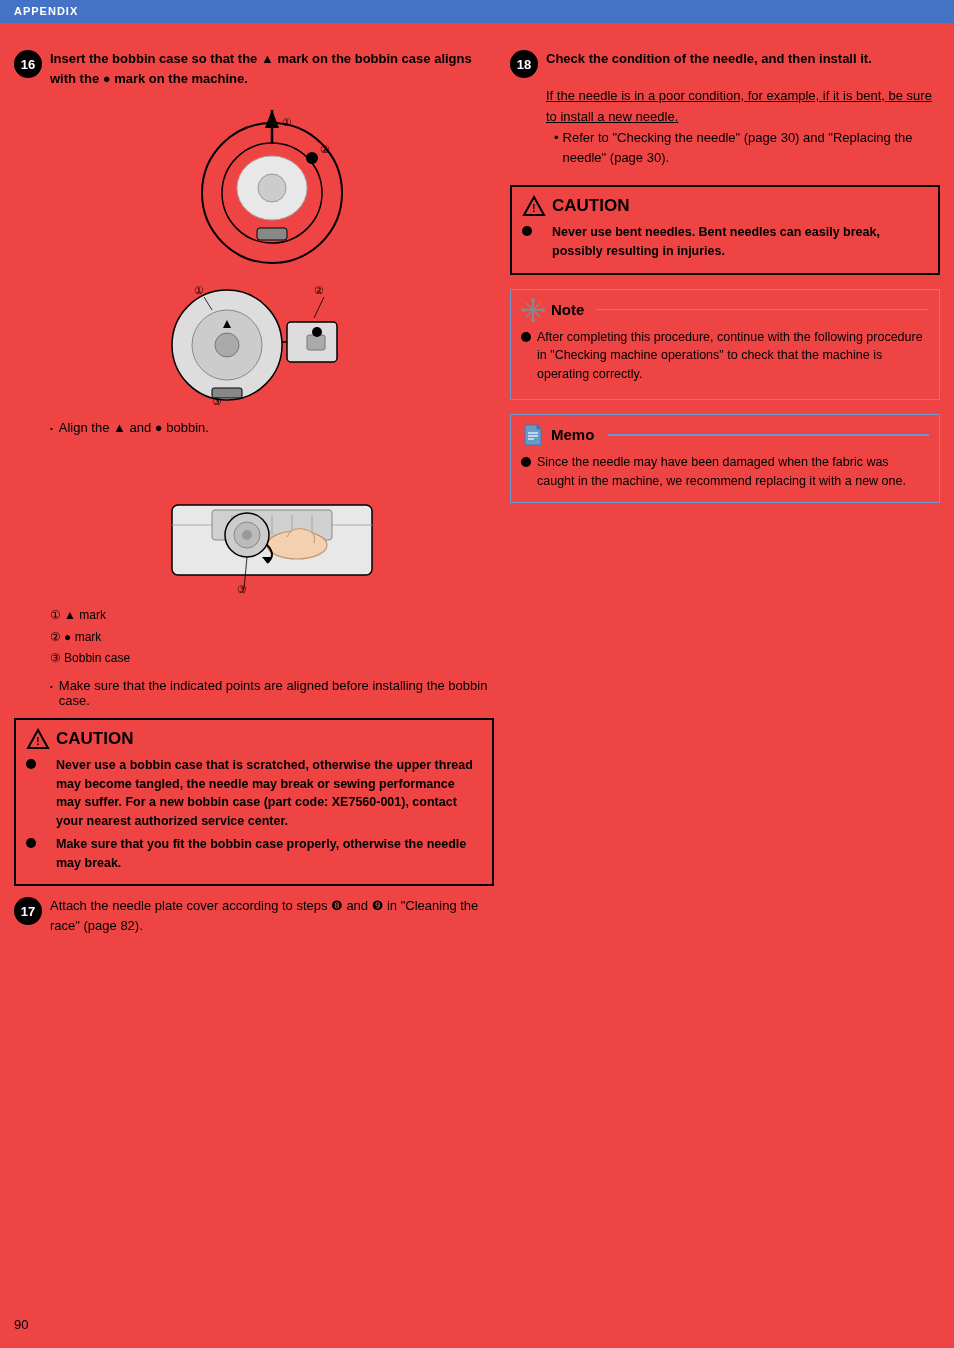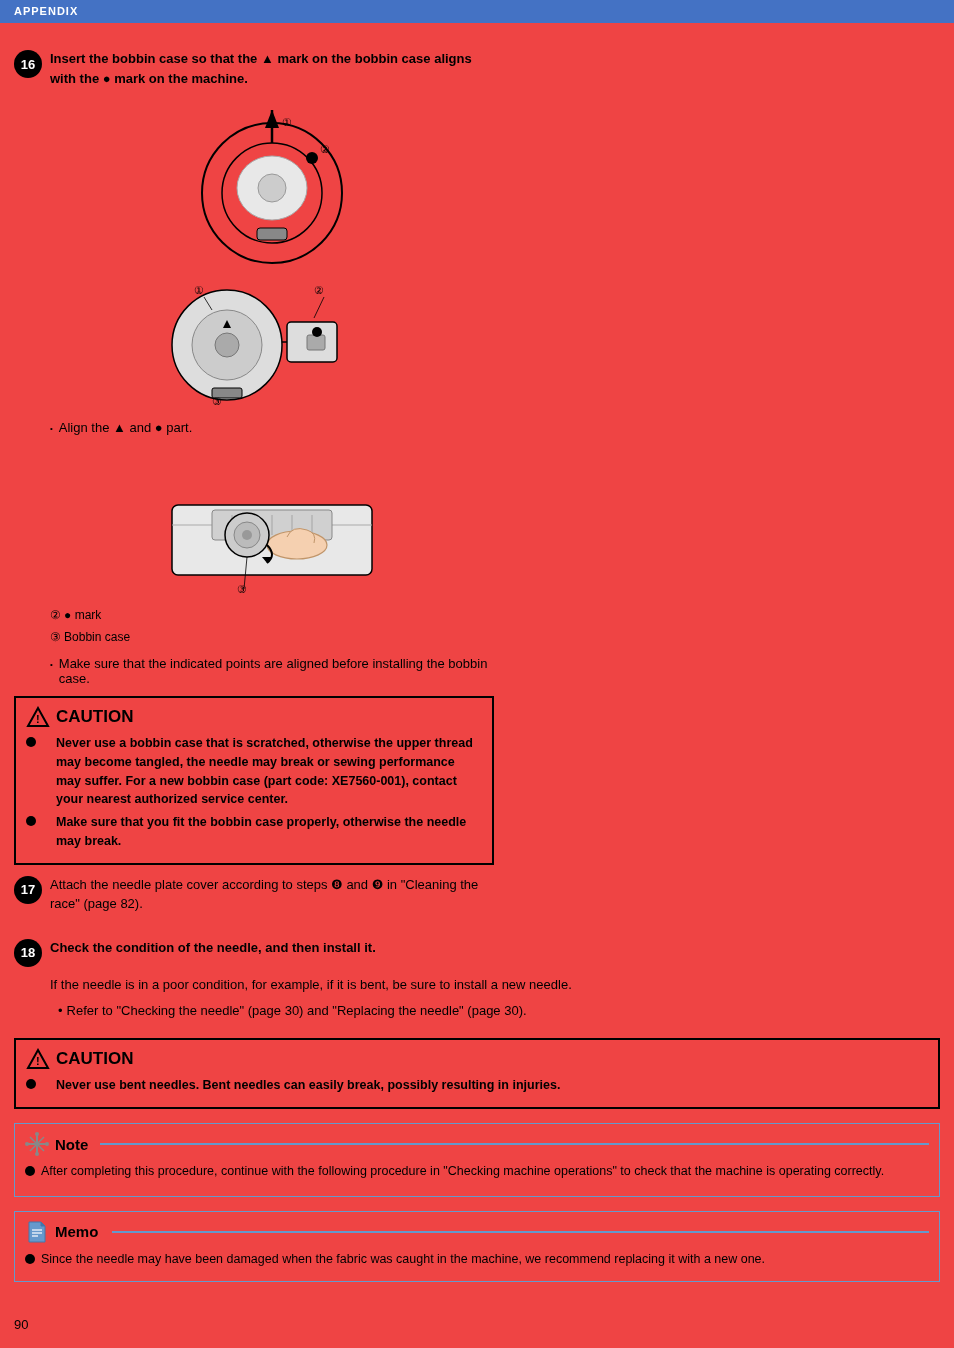--- a/index.html
+++ b/index.html
@@ -28,21 +28,21 @@
       margin-bottom: 0;
     }
     .header-bar span {
       color: #fff;
       font-size: 11px;
       font-weight: bold;
       letter-spacing: 1px;
     }
     .content {
       display: flex;
-      flex-direction: column;
+      flex-direction: row;
       padding: 16px 14px 20px 14px;
       gap: 16px;
     }
     .left-col {
       width: 480px;
       flex-shrink: 0;
     }
     .right-col {
       flex: 1;
     }
@@ -190,21 +190,21 @@
       height: 1px;
       background: #4472C4;
       margin-bottom: 10px;
     }
     .right-step-body {
       font-size: 13px;
       line-height: 1.6;
       margin-left: 36px;
     }
     .right-step-body p {
-      margin-bottom: 6px;
+      text-decoration: underline;
     }
     .ref-item {
       display: flex;
       align-items: flex-start;
       gap: 4px;
       margin-left: 8px;
       font-size: 13px;
     }
   </style>
 </head>
@@ -276,21 +276,21 @@
           <text x="60" y="125" font-size="11" fill="#000">③</text>
 
           <polygon points="75,40 71,48 79,48" fill="#000"></polygon>
 
           <circle cx="165" cy="52" r="5" fill="#000"></circle>
         </svg>
       </div>
 
       <div class="bullet-point">
         <span class="bullet-dot">•</span>
-        <span>Align the ▲ and ● part.</span>
+        <span>Align the ▲ and ● bobbin.</span>
       </div>
 
       <div class="image-area">
         <svg width="240" height="150" viewBox="0 0 240 150" class="diagram-svg">
 
           <rect x="20" y="60" width="200" height="70" rx="6" fill="#e8e8e8" stroke="#000" stroke-width="1.5"></rect>
 
           <line x1="20" y1="80" x2="220" y2="80" stroke="#aaa" stroke-width="1"></line>
 
           <rect x="60" y="65" width="120" height="30" rx="3" fill="#d0d0d0" stroke="#888" stroke-width="1"></rect>
@@ -310,20 +310,21 @@
 
           <path d="M115,100 Q125,110 115,118" fill="none" stroke="#000" stroke-width="2"></path>
           <polygon points="115,118 110,112 120,112" fill="#000"></polygon>
 
           <text x="85" y="148" font-size="11" fill="#000">③</text>
           <line x1="92" y1="144" x2="95" y2="112" stroke="#000" stroke-width="0.8"></line>
         </svg>
       </div>
 
       <div class="legend">
+        <div>① ▲ mark</div>
         <div>② ● mark</div>
         <div>③ Bobbin case</div>
       </div>
 
       <div class="bullet-point">
         <span class="bullet-dot">•</span>
         <span>Make sure that the indicated points are aligned before installing the bobbin case.</span>
       </div>
 
       <div class="caution-box">

